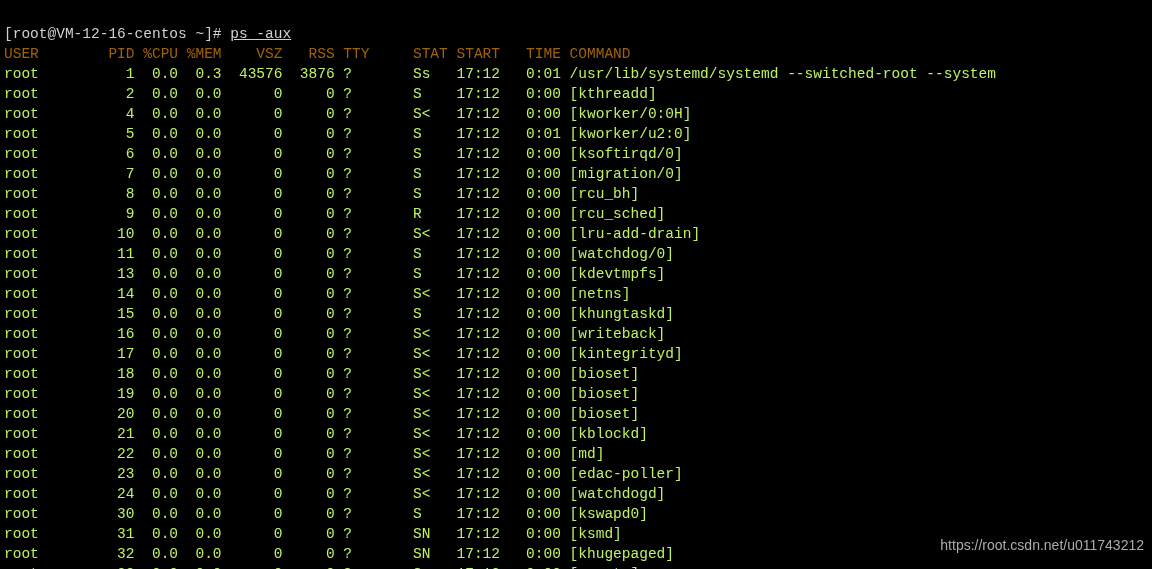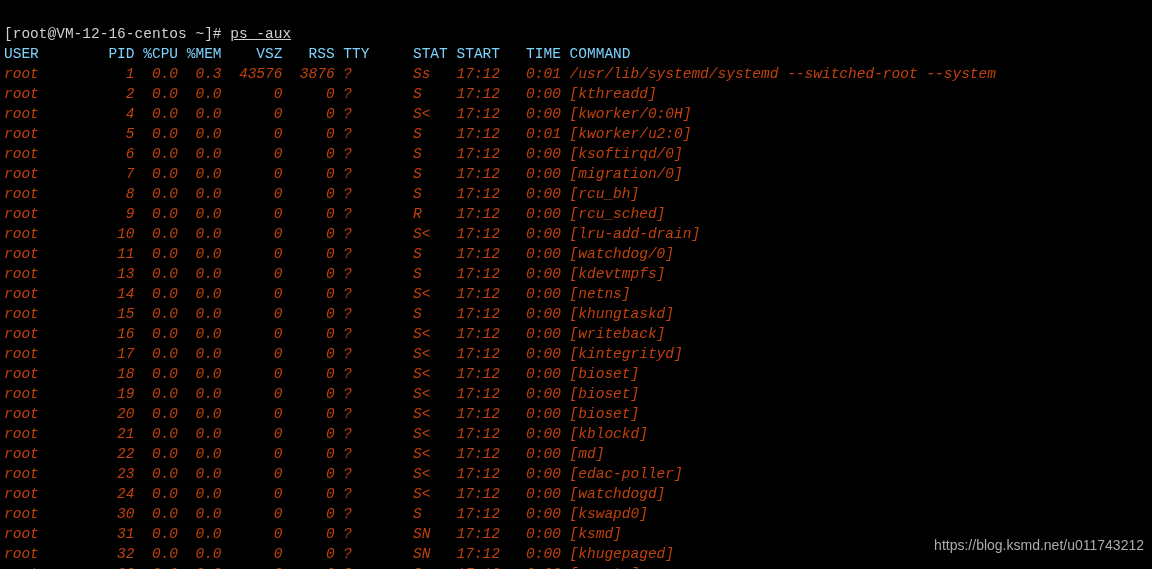--- a/index.html
+++ b/index.html
@@ -14,32 +14,32 @@
     color: #d0d0d0;
     overflow: hidden;
     position: relative;
   }
   .terminal {
     padding: 4px 4px;
     white-space: pre;
   }
   .prompt { color: #d0d0d0; margin-top: 48px; }
   .cmd    { color: #d0d0d0; text-decoration: underline; }
-  .hdr    { color: #7dd3fc; } 
-  .row    { color: #c2410c; font-style: italic; }
+  .hdr    { color: #a16207; } 
+  .row    { color: #bef264; }
   .watermark {
     position: absolute;
     right: 8px;
     bottom: 14px;
     color: #bfbfbf;
     font-family: Arial, sans-serif;
     font-size: 14px;
     opacity: 0.9;
   }
 </style>
 </head>
 <body>
 
 <div class="terminal">
 <span class="prompt">[root@VM-12-16-centos ~]# </span><span class="cmd">ps -aux</span>
 <div class="hdr" id="hdr-line">USER        PID %CPU %MEM    VSZ   RSS TTY     STAT START   TIME COMMAND</div><div id="rows-container"><div class="row">root          1  0.0  0.3  43576  3876 ?       Ss   17:12   0:01 /usr/lib/systemd/systemd --switched-root --system</div><div class="row">root          2  0.0  0.0      0     0 ?       S    17:12   0:00 [kthreadd]</div><div class="row">root          4  0.0  0.0      0     0 ?       S&lt;   17:12   0:00 [kworker/0:0H]</div><div class="row">root          5  0.0  0.0      0     0 ?       S    17:12   0:01 [kworker/u2:0]</div><div class="row">root          6  0.0  0.0      0     0 ?       S    17:12   0:00 [ksoftirqd/0]</div><div class="row">root          7  0.0  0.0      0     0 ?       S    17:12   0:00 [migration/0]</div><div class="row">root          8  0.0  0.0      0     0 ?       S    17:12   0:00 [rcu_bh]</div><div class="row">root          9  0.0  0.0      0     0 ?       R    17:12   0:00 [rcu_sched]</div><div class="row">root         10  0.0  0.0      0     0 ?       S&lt;   17:12   0:00 [lru-add-drain]</div><div class="row">root         11  0.0  0.0      0     0 ?       S    17:12   0:00 [watchdog/0]</div><div class="row">root         13  0.0  0.0      0     0 ?       S    17:12   0:00 [kdevtmpfs]</div><div class="row">root         14  0.0  0.0      0     0 ?       S&lt;   17:12   0:00 [netns]</div><div class="row">root         15  0.0  0.0      0     0 ?       S    17:12   0:00 [khungtaskd]</div><div class="row">root         16  0.0  0.0      0     0 ?       S&lt;   17:12   0:00 [writeback]</div><div class="row">root         17  0.0  0.0      0     0 ?       S&lt;   17:12   0:00 [kintegrityd]</div><div class="row">root         18  0.0  0.0      0     0 ?       S&lt;   17:12   0:00 [bioset]</div><div class="row">root         19  0.0  0.0      0     0 ?       S&lt;   17:12   0:00 [bioset]</div><div class="row">root         20  0.0  0.0      0     0 ?       S&lt;   17:12   0:00 [bioset]</div><div class="row">root         21  0.0  0.0      0     0 ?       S&lt;   17:12   0:00 [kblockd]</div><div class="row">root         22  0.0  0.0      0     0 ?       S&lt;   17:12   0:00 [md]</div><div class="row">root         23  0.0  0.0      0     0 ?       S&lt;   17:12   0:00 [edac-poller]</div><div class="row">root         24  0.0  0.0      0     0 ?       S&lt;   17:12   0:00 [watchdogd]</div><div class="row">root         30  0.0  0.0      0     0 ?       S    17:12   0:00 [kswapd0]</div><div class="row">root         31  0.0  0.0      0     0 ?       SN   17:12   0:00 [ksmd]</div><div class="row">root         32  0.0  0.0      0     0 ?       SN   17:12   0:00 [khugepaged]</div><div class="row">root         33  0.0  0.0      0     0 ?       S&lt;   17:12   0:00 [crypto]</div></div></div>
 
-<div class="watermark">https://blog.ksmd.net/u011743212</div>
+<div class="watermark">https://root.csdn.net/u011743212</div>
 
 </body></html>

